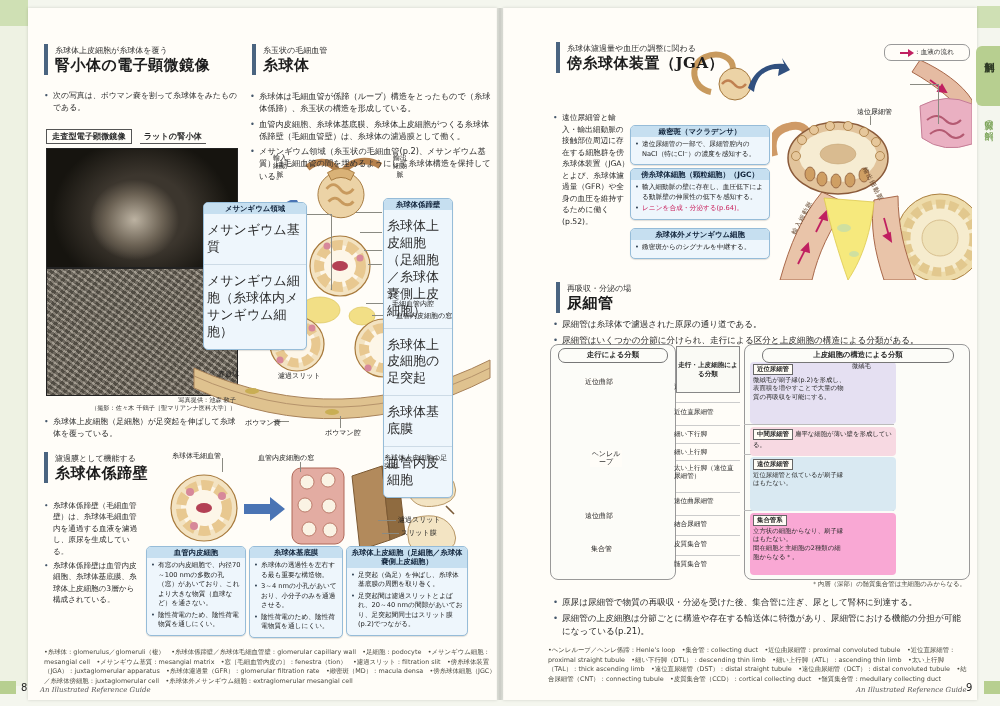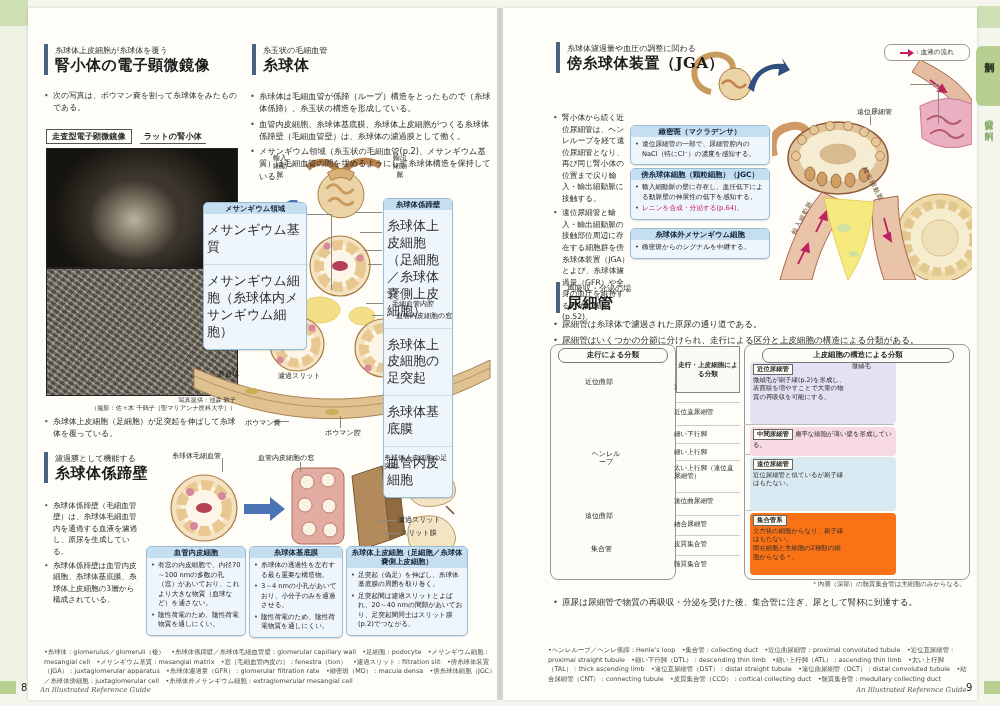--- a/index.html
+++ b/index.html
@@ -256,21 +256,20 @@
   <div class="note" style="left:44px;top:648px;width:452px;">•糸球体：glomerulus／glomeruli（複）　•糸球体係蹄壁／糸球体毛細血管壁：glomerular capillary wall　•足細胞：podocyte　•メサンギウム細胞：mesangial cell　•メサンギウム基質：mesangial matrix　•窓［毛細血管内皮の］：fenestra（tion）　•濾過スリット：filtration slit　•傍糸球体装置（JGA）：juxtaglomerular apparatus　•糸球体濾過量（GFR）：glomerular filtration rate　•緻密斑（MD）：macula densa　•傍糸球体細胞（JGC）／糸球体傍細胞：juxtaglomerular cell　•糸球体外メサンギウム細胞：extraglomerular mesangial cell</div>
   <div class="greenblk" style="left:0;top:681px;width:16px;height:13px;"></div>
   <div class="pageno" style="left:21px;top:682px;">8</div>
   <div class="brand" style="left:40px;top:686px;">An Illustrated Reference Guide</div>
 
   <div class="sechead" style="left:556px;top:42px;">
     <div class="kick">糸球体濾過量や血圧の調整に関わる</div>
     <div class="ttl">傍糸球体装置（JGA）</div>
   </div>
   <ul class="bul" style="left:553px;top:112px;width:78px;font-size:7.7px;">
-    <li>腎小体から続く近位尿細管は、ヘンレループを経て遠位尿細管となり、再び同じ腎小体の位置まで戻り輸入・輸出細動脈に接触する。</li>
     <li>遠位尿細管と輸入・輸出細動脈の接触部位周辺に存在する細胞群を傍糸球体装置（JGA）とよび、糸球体濾過量（GFR）や全身の血圧を維持するために働く(p.52)。</li>
   </ul>
 
   <svg style="left:683px;top:40px;" width="80" height="72" viewBox="0 0 80 72">
     <path d="M28,52 C8,48 6,24 22,17 C36,11 50,17 50,29" stroke="#c89a5e" stroke-width="6" fill="none"></path>
     <circle cx="52" cy="44" r="16" fill="#ecd3a6" stroke="#a5793f"></circle>
     <path d="M42,40 q6,-7 12,0 q6,7 12,0" stroke="#c08050" stroke-width="2.5" fill="none" transform="translate(-3,4)"></path>
   </svg>
   <svg style="left:746px;top:58px;" width="44" height="36" viewBox="0 0 44 36">
     <path d="M2,30 C8,12 22,4 38,6 L36,0 L44,12 L32,18 L33,11 C20,10 10,18 8,34 Z" fill="#31507f"></path>
@@ -442,21 +441,21 @@
   </svg>
   <div class="cob" style="left:750px;top:457px;width:140px;height:50px;background:#d9e9f2;">
     <span class="ctag">遠位尿細管</span>
     <div style="width:94px;">近位尿細管と似ているが刷子縁はもたない。</div>
   </div>
   <svg style="left:850px;top:462px;" width="36" height="42" viewBox="0 0 36 42">
     <path d="M3,8 L3,32 A15,6 0 0 0 33,32 L33,8" fill="#f3e8c8" stroke="#a08858"></path>
     <ellipse cx="18" cy="8" rx="15" ry="6" fill="#e8d8b8" stroke="#a08858"></ellipse>
     <path d="M12,12 L12,36 M24,12 L24,36" stroke="#c8b088" stroke-width=".7"></path>
   </svg>
-  <div class="cob" style="left:750px;top:513px;width:140px;height:58px;background:#f97316;">
+  <div class="cob" style="left:750px;top:513px;width:140px;height:58px;background:#f9a8d4;">
     <span class="ctag">集合管系</span>
     <div style="width:92px;">立方状の細胞からなり、刷子縁はもたない。</div>
     <div style="width:92px;">間在細胞と主細胞の2種類の細胞からなる＊。</div>
   </div>
   <svg style="left:846px;top:518px;" width="42" height="52" viewBox="0 0 42 52">
     <path d="M3,10 L3,40 A18,7 0 0 0 39,40 L39,10" fill="#f3e8c8" stroke="#a08858"></path>
     <ellipse cx="21" cy="10" rx="18" ry="7" fill="#ece0c0" stroke="#a08858"></ellipse>
     <path d="M12,15 L12,45 M21,17 L21,47 M30,15 L30,45 M3,26 L39,26" stroke="#c8b088" stroke-width=".7"></path>
   </svg>
 
@@ -466,20 +465,21 @@
     <circle cx="20" cy="26" r="8" fill="#f7e3d8" stroke="#b4766a"></circle>
     <path d="M16,24 q4,-4 8,0" stroke="#c2485a" stroke-width="1.6" fill="none"></path>
     <path d="M14,118 L14,168 Q20,180 26,168 L26,118" stroke="#e9b6c4" stroke-width="4" fill="none"></path>
     <path d="M26,118 L26,44 C30,32 38,34 36,42 C40,36 44,38 46,44" stroke="#cfe2e6" stroke-width="4" fill="none" stroke-linecap="round"></path>
   </svg>
 
   <div class="note" style="left:716px;top:580px;width:250px;text-align:right;">＊内層（深部）の髄質集合管は主細胞のみからなる。</div>
 
   <ul class="bul f9" style="left:553px;top:596px;width:415px;">
     <li>原尿は尿細管で物質の再吸収・分泌を受けた後、集合管に注ぎ、尿として腎杯に到達する。</li>
+    <li>尿細管の上皮細胞は分節ごとに構造や存在する輸送体に特徴があり、尿細管における機能の分担が可能になっている(p.21)。</li>
   </ul>
 
   <div class="note" style="left:548px;top:646px;width:420px;">•ヘンレループ／ヘンレ係蹄：Henle's loop　•集合管：collecting duct　•近位曲尿細管：proximal convoluted tubule　•近位直尿細管：proximal straight tubule　•細い下行脚（DTL）：descending thin limb　•細い上行脚（ATL）：ascending thin limb　•太い上行脚（TAL）：thick ascending limb　•遠位直尿細管（DST）：distal straight tubule　•遠位曲尿細管（DCT）：distal convoluted tubule　•結合尿細管（CNT）：connecting tubule　•皮質集合管（CCD）：cortical collecting duct　•髄質集合管：medullary collecting duct</div>
   <div class="brand" style="left:856px;top:686px;">An Illustrated Reference Guide</div>
   <div class="pageno" style="left:966px;top:682px;">9</div>
   <div class="greenblk" style="left:984px;top:681px;width:16px;height:13px;"></div>
 
 </div>
 
 </body></html>

